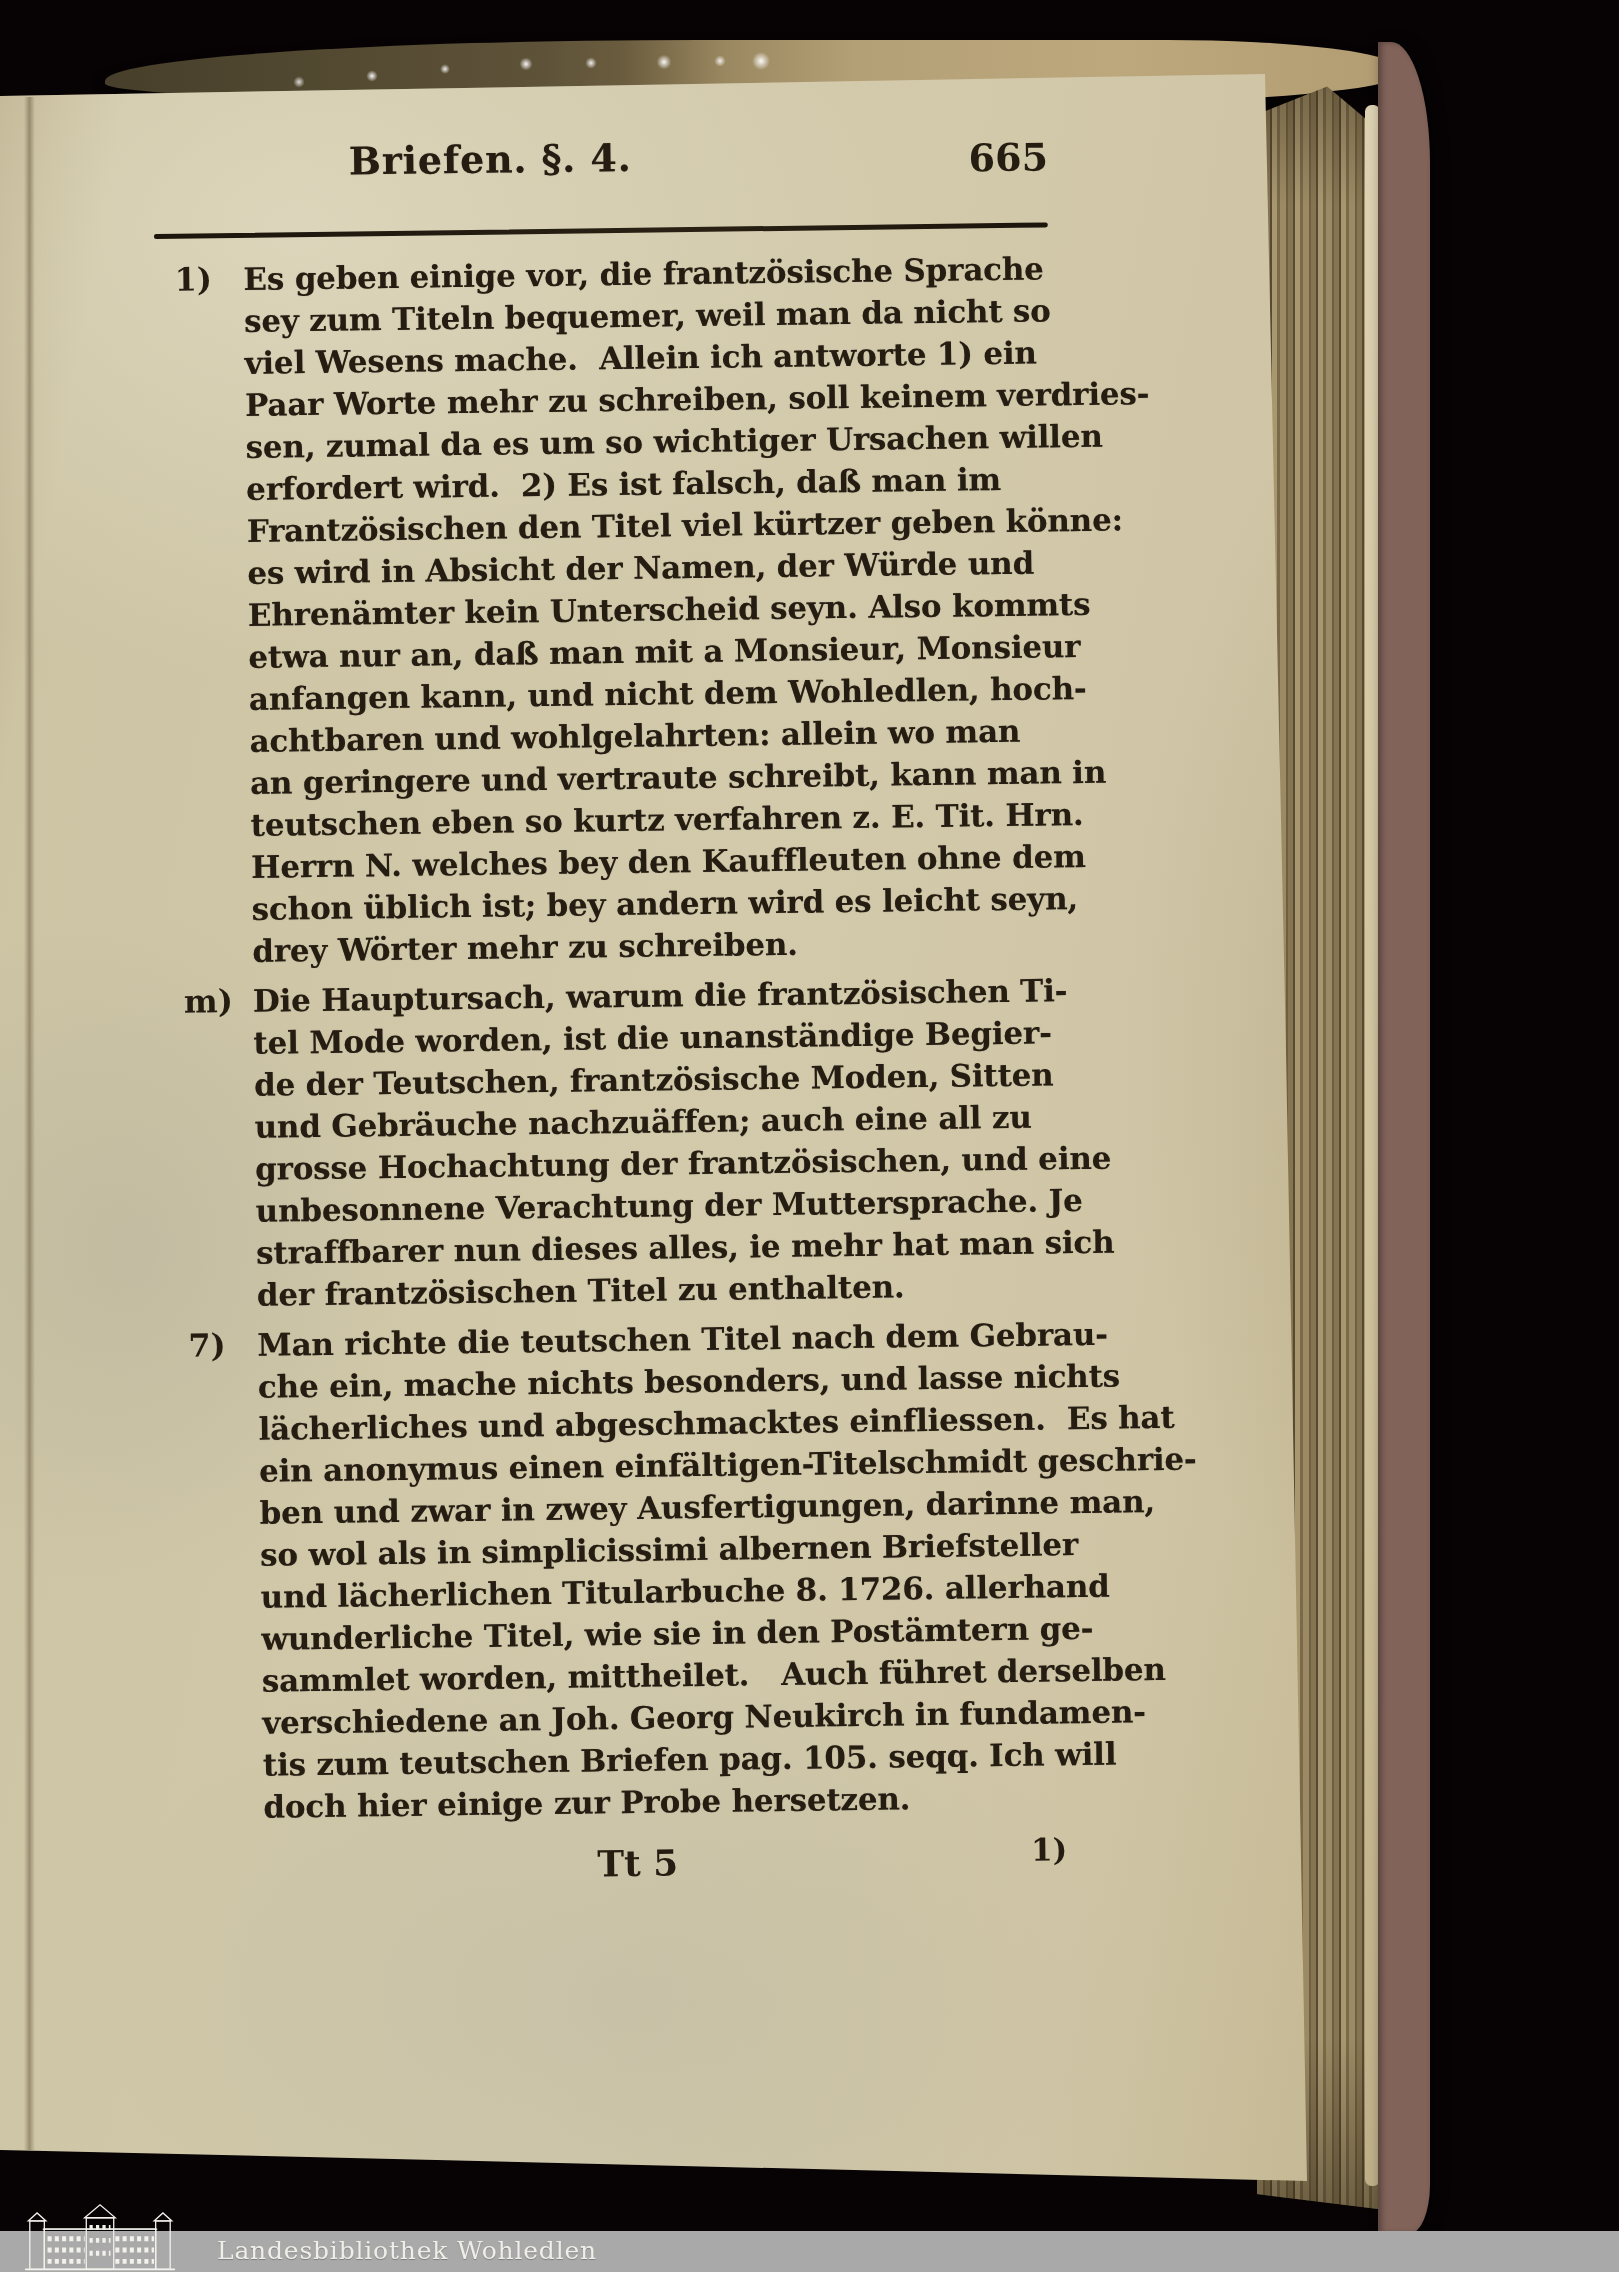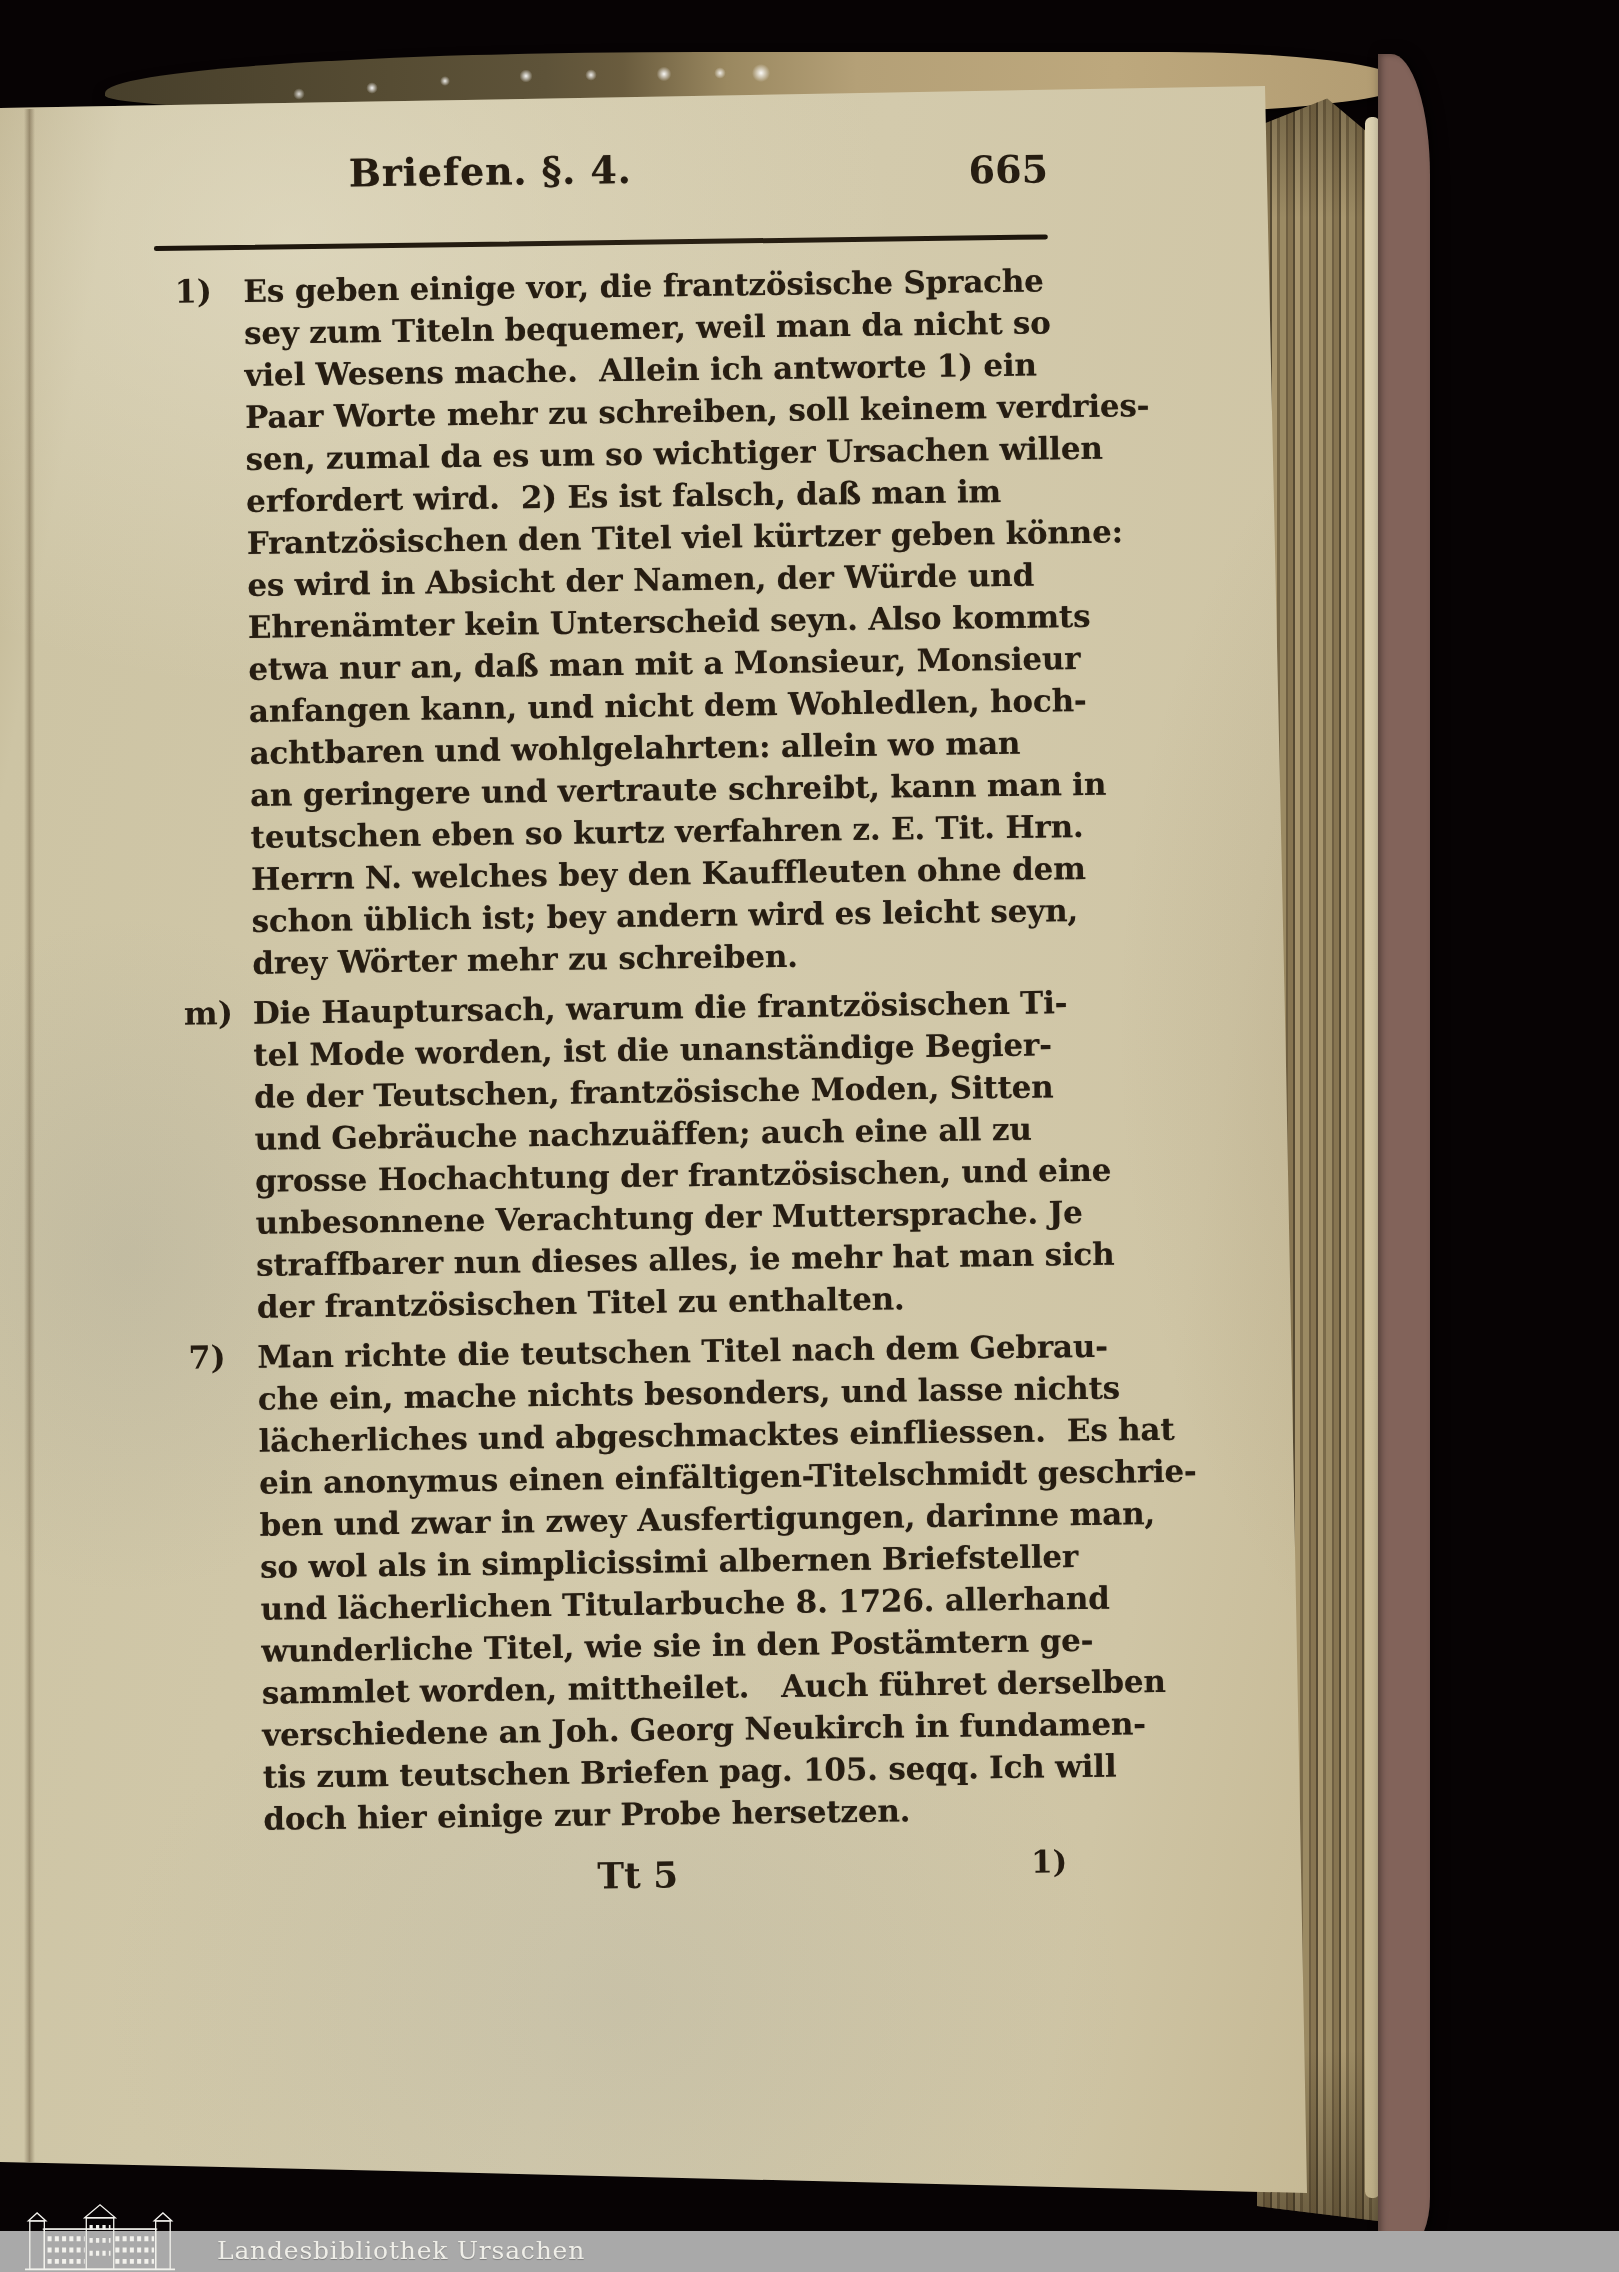--- a/index.html
+++ b/index.html
@@ -3,21 +3,21 @@
 <meta charset="utf-8">
 <style>
   html,body{margin:0;padding:0;}
   body{
     width:1619px;height:2273px;
     background:#070304;
     position:relative;
     overflow:hidden;
     font-family:"DejaVu Serif", serif;
   }
-  .scene{position:absolute;inset:0;margin-top:12px;}
+  .scene{position:absolute;inset:0;}
 
   
   .top-edge{
     position:absolute;left:105px;top:40px;width:1295px;height:66px;
     background:
       radial-gradient(circle 4px at 267px 36px, rgba(255,255,255,.95), transparent 5.7px),
       radial-gradient(circle 3.2px at 340px 29px, rgba(255,255,255,.9), transparent 4.9px),
       radial-gradient(circle 4.9px at 421px 24px, rgba(255,255,255,.95), transparent 6.5px),
       radial-gradient(circle 4px at 486px 23px, rgba(255,255,255,.9), transparent 5.7px),
       radial-gradient(circle 5.7px at 559px 22px, rgba(255,255,255,.95), transparent 7.3px),
@@ -226,17 +226,17 @@
       <line x1="30" y1="62" x2="76" y2="62" stroke-dasharray="5 4" stroke-width="6"></line>
       <line x1="114" y1="62" x2="162" y2="62" stroke-dasharray="5 4" stroke-width="6"></line>
       <line x1="30" y1="76" x2="76" y2="76" stroke-dasharray="5 4" stroke-width="6"></line>
       <line x1="114" y1="76" x2="162" y2="76" stroke-dasharray="5 4" stroke-width="6"></line>
       <line x1="82" y1="34" x2="108" y2="34" stroke-dasharray="4 4" stroke-width="6"></line>
       <line x1="82" y1="50" x2="108" y2="50" stroke-dasharray="4 4" stroke-width="6"></line>
       <line x1="82" y1="66" x2="108" y2="66" stroke-dasharray="4 4" stroke-width="6"></line>
 
       <line x1="2" y1="86" x2="188" y2="86" stroke-width="2.4"></line>
     </svg>
-    <span class="library-name">Landesbibliothek Ursachen</span>
+    <span class="library-name">Landesbibliothek Wohledlen</span>
   </div>
 
 </div>
 
 
 </body></html>

